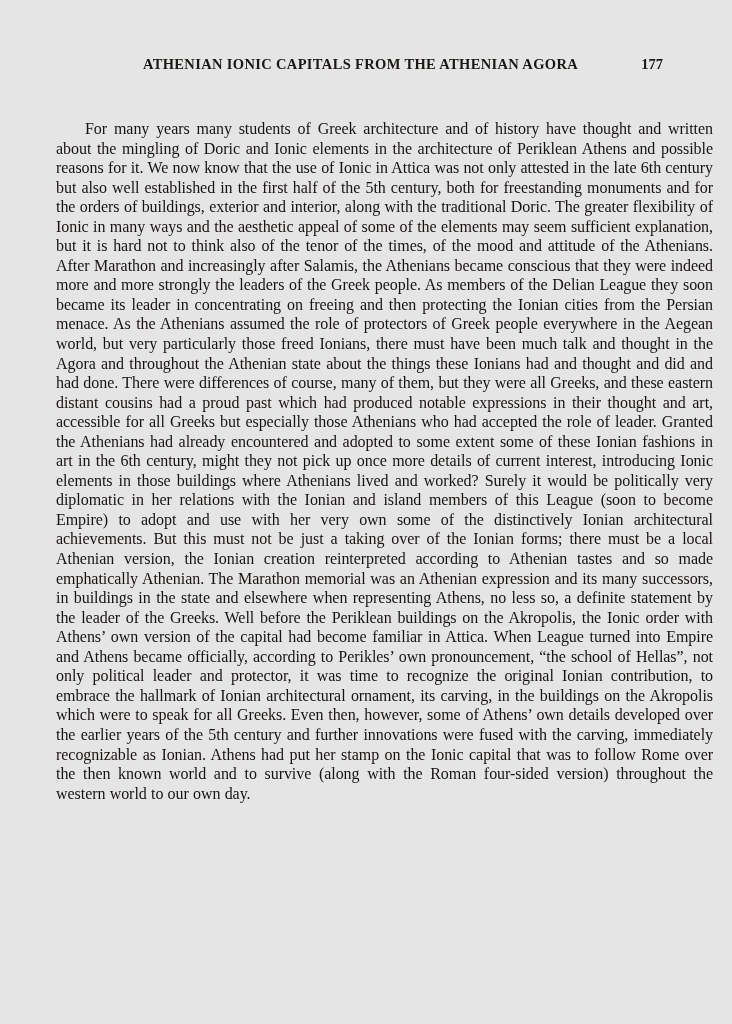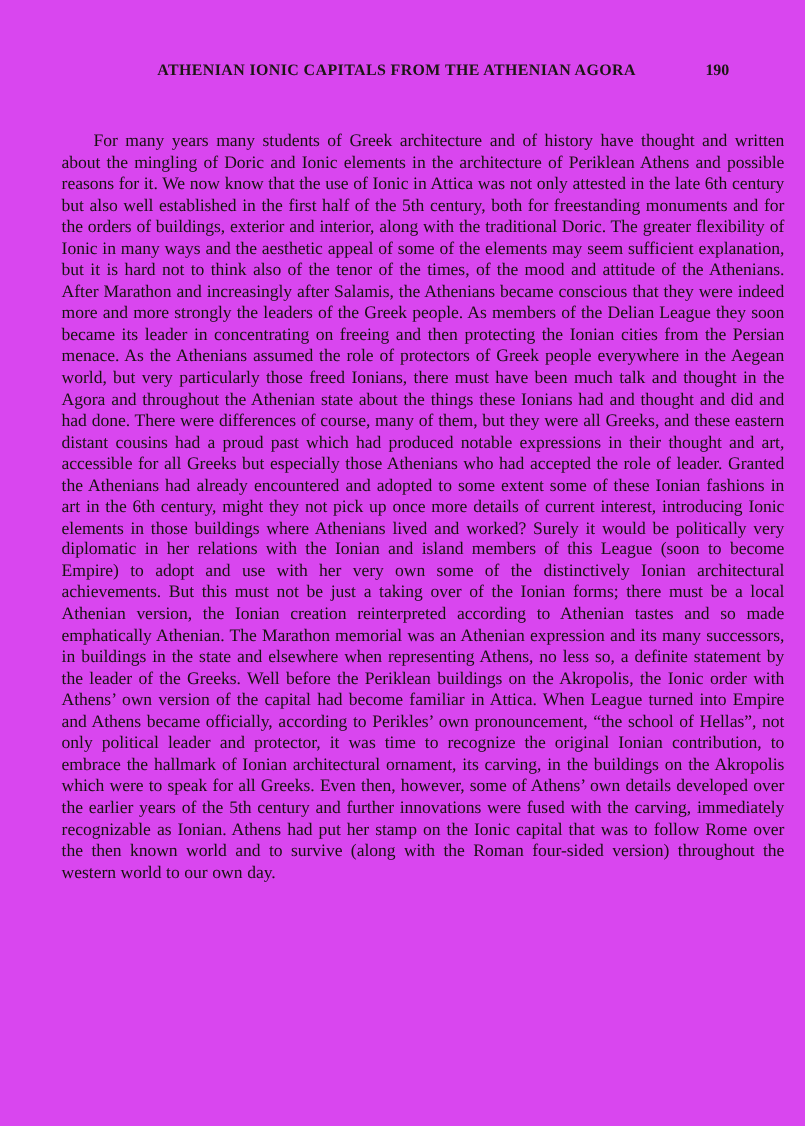--- a/index.html
+++ b/index.html
@@ -5,21 +5,21 @@
   * { margin: 0; padding: 0; box-sizing: border-box; }
 
   html, body {
     background: #ffffff;
   }
 
   .page {
     position: relative;
     width: 732px;
     height: 1024px;
-    background: #d946ef;
+    background: #e5e5e5;
     overflow: hidden;
     font-family: "Liberation Serif", "DejaVu Serif", serif;
     color: #171310;
   }
 
   
   .running-head {
     position: absolute;
     left: 56px;
     top: 56px;
@@ -67,20 +67,20 @@
     color: #171310;
   }
 </style>
 </head>
 <body>
 
 <div class="page">
 
   <header class="running-head">
     <span class="head-title">ATHENIAN IONIC CAPITALS FROM THE ATHENIAN AGORA</span>
-    <span class="page-num">190</span>
+    <span class="page-num">177</span>
   </header>
 
   <main class="body-text">
     <p class="para">For many years many students of Greek architecture and of history have thought and written about the mingling of Doric and Ionic elements in the architecture of Periklean Athens and possible reasons for it.  We now know that the use of Ionic in Attica was not only attested in the late 6th century but also well established in the first half of the 5th century, both for freestanding monuments and for the orders of buildings, exterior and interior, along with the traditional Doric.  The greater flexibility of Ionic in many ways and the aesthetic appeal of some of the elements may seem sufficient explanation, but it is hard not to think also of the tenor of the times, of the mood and attitude of the Athenians.  After Marathon and increasingly after Salamis, the Athenians became conscious that they were indeed more and more strongly the leaders of the Greek people.  As members of the Delian League they soon became its leader in concentrating on freeing and then protecting the Ionian cities from the Persian menace.  As the Athenians assumed the role of protectors of Greek people everywhere in the Aegean world, but very particularly those freed Ionians, there must have been much talk and thought in the Agora and throughout the Athenian state about the things these Ionians had and thought and did and had done.  There were differences of course, many of them, but they were all Greeks, and these eastern distant cousins had a proud past which had produced notable expressions in their thought and art, accessible for all Greeks but especially those Athenians who had accepted the role of leader.  Granted the Athenians had already encountered and adopted to some extent some of these Ionian fashions in art in the 6th century, might they not pick up once more details of current interest, introducing Ionic elements in those buildings where Athenians lived and worked? Surely it would be politically very diplomatic in her relations with the Ionian and island members of this League (soon to become Empire) to adopt and use with her very own some of the distinctively Ionian architectural achievements.  But this must not be just a taking over of the Ionian forms; there must be a local Athenian version, the Ionian creation reinterpreted according to Athenian tastes and so made emphatically Athenian.  The Marathon memorial was an Athenian expression and its many successors, in buildings in the state and elsewhere when representing Athens, no less so, a definite statement by the leader of the Greeks.  Well before the Periklean buildings on the Akropolis, the Ionic order with Athens’ own version of the capital had become familiar in Attica.  When League turned into Empire and Athens became officially, according to Perikles’ own pronouncement, “the school of Hellas”, not only political leader and protector, it was time to recognize the original Ionian contribution, to embrace the hallmark of Ionian architectural ornament, its carving, in the buildings on the Akropolis which were to speak for all Greeks.  Even then, however, some of Athens’ own details developed over the earlier years of the 5th century and further innovations were fused with the carving, immediately recognizable as Ionian.  Athens had put her stamp on the Ionic capital that was to follow Rome over the then known world and to survive (along with the Roman four-sided version) throughout the western world to our own day.</p>
   </main>
 
 </div>
 
 </body></html>

